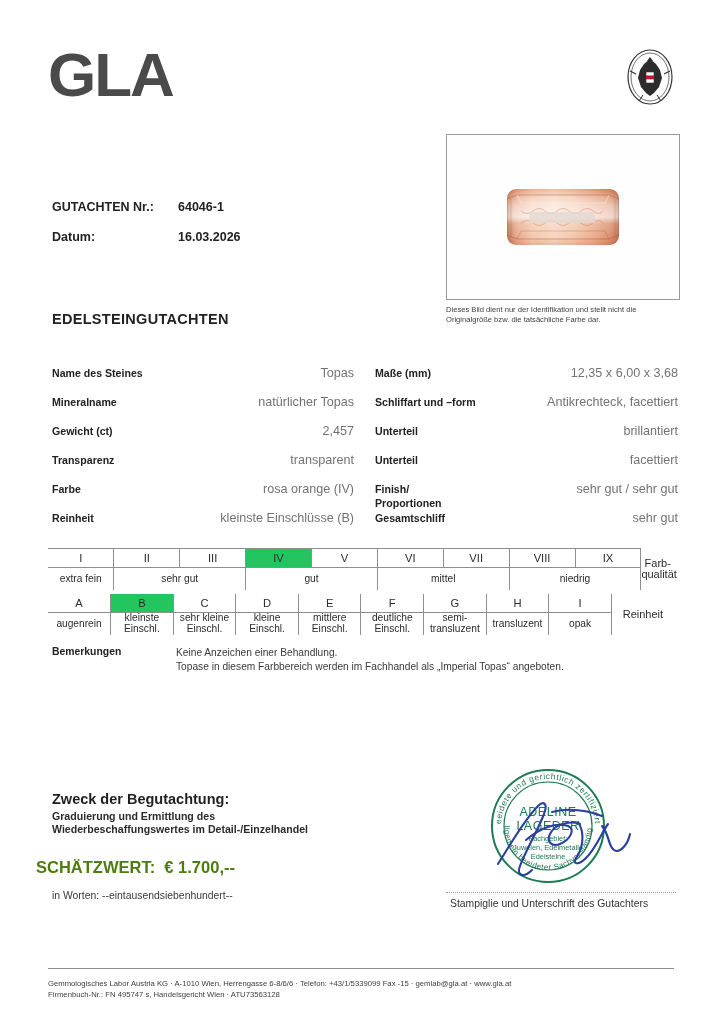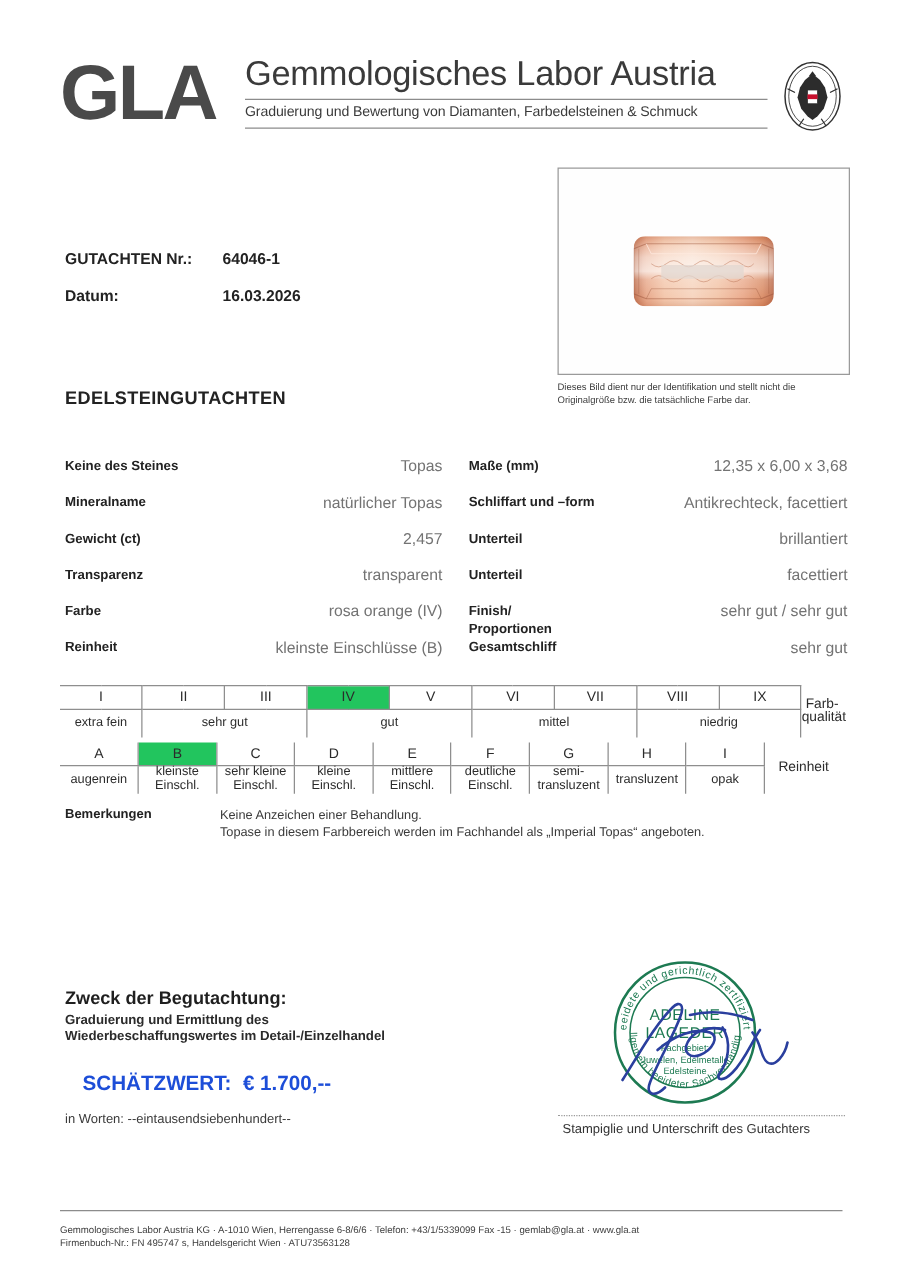--- a/index.html
+++ b/index.html
@@ -235,24 +235,24 @@
   }
   .purpose-sub {
     font-size: 10.6px;
     font-weight: bold;
     color: #2b2b2b;
     line-height: 13.4px;
     margin-top: 2px;
   }
   .value-line {
     position: absolute;
-    left: 66px; top: 858px;
+    left: 36px; top: 858px;
     font-size: 16.5px;
     font-weight: bold;
-    color: #1d4ed8;
+    color: #4d7c0f;
     white-space: nowrap;
   }
   .value-words {
     position: absolute;
     left: 52px; top: 890px;
     font-size: 10.4px;
     color: #3a3a3a;
   }
 
   
@@ -300,26 +300,20 @@
     font-size: 7.7px;
     line-height: 11px;
     color: #3d3d3d;
   }
 </style>
 </head>
 <body>
 
 <div class="header">
   <div class="gla-logo">GLA</div>
-  <div class="header-textblock">
-    <div class="lab-title">Gemmologisches Labor Austria</div>
-    <div class="hrule"></div>
-    <div class="lab-sub">Graduierung und Bewertung von Diamanten, Farbedelsteinen &amp; Schmuck</div>
-    <div class="hrule2"></div>
-  </div>
   <div class="crest">
     <svg viewBox="0 0 48 58" width="48" height="58">
       <ellipse cx="24" cy="29" rx="22" ry="27" fill="none" stroke="#333" stroke-width="1.2"></ellipse>
       <ellipse cx="24" cy="29" rx="19" ry="24" fill="none" stroke="#333" stroke-width="0.7"></ellipse>
       <path d="M24 11 L30 16 L34 22 L36 30 L33 39 L28 45 L24 48 L20 45 L15 39 L12 30 L14 22 L18 16 Z" fill="#2c2c2c"></path>
       <rect x="20" y="24" width="8" height="11" fill="#ffffff" stroke="#2c2c2c" stroke-width="0.6"></rect>
       <rect x="20" y="27.5" width="8" height="3.8" fill="#c8102e"></rect>
       <path d="M24 9 L27 13 L21 13 Z" fill="#2c2c2c"></path>
       <path d="M10 26 L4 23 M38 26 L44 23" stroke="#2c2c2c" stroke-width="1.1"></path>
       <path d="M17 47 L13 53 M31 47 L35 53" stroke="#2c2c2c" stroke-width="1"></path>
@@ -349,21 +343,21 @@
       <path d="M14 34 q6 -5 12 0 q6 5 12 0 q6 -5 12 0 q6 5 12 0 q6 -5 12 0 q6 5 12 0 q6 -5 10 0" fill="none" stroke="rgba(190,120,90,0.5)" stroke-width="0.8"></path>
       <rect x="22" y="23" width="66" height="11" fill="rgba(226,215,208,0.75)"></rect>
       <path d="M4 10 L4 46 M108 10 L108 46" stroke="rgba(150,80,55,0.3)" stroke-width="0.7"></path>
     </svg>
   </div>
 </div>
 <div class="photo-caption">Dieses Bild dient nur der Identifikation und stellt nicht die Originalgröße bzw. die tatsächliche Farbe dar.</div>
 
 <div class="props left">
   <div class="prop-row">
-    <span class="prop-label">Keine des Steines</span>
+    <span class="prop-label">Name des Steines</span>
     <span class="prop-value">Topas</span>
   </div>
   <div class="prop-row">
     <span class="prop-label">Mineralname</span>
     <span class="prop-value">natürlicher Topas</span>
   </div>
   <div class="prop-row">
     <span class="prop-label">Gewicht (ct)</span>
     <span class="prop-value">2,457</span>
   </div>

